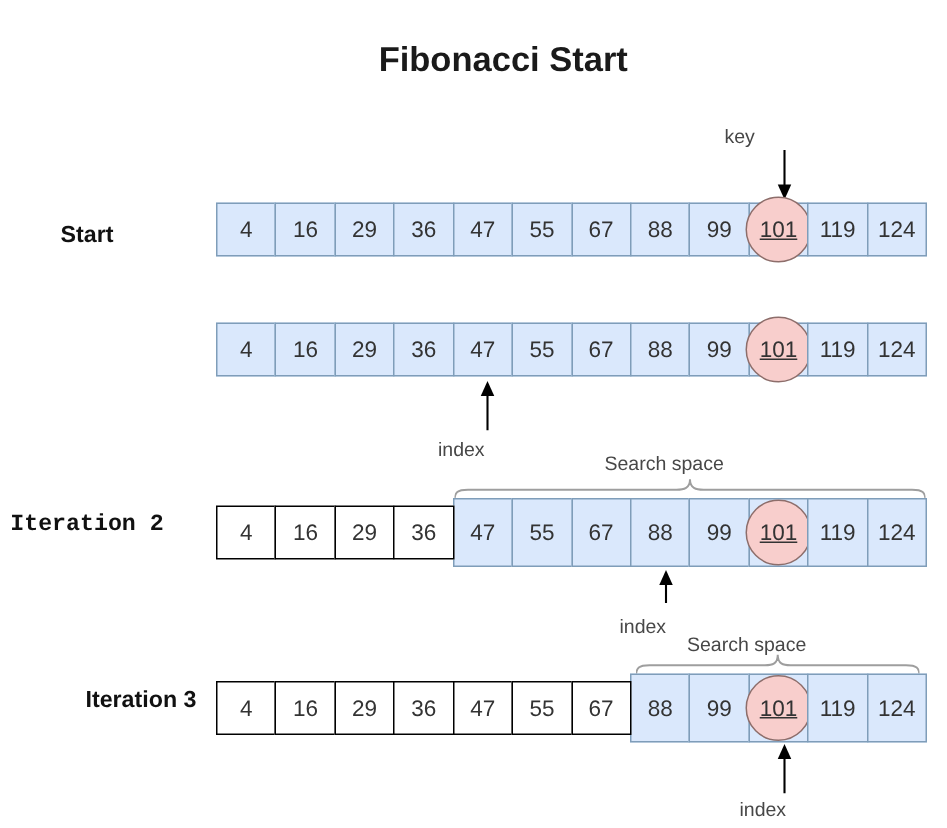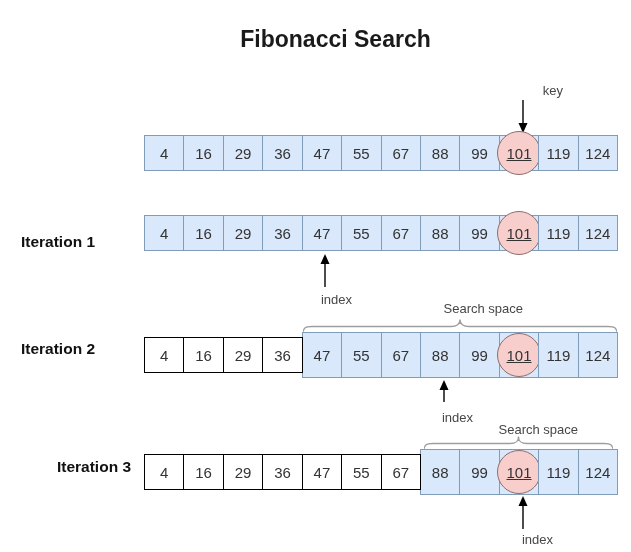--- a/index.html
+++ b/index.html
@@ -28,57 +28,57 @@
   .cell:first-child { margin-left:0; }
   .cell.tall  { height:46px; z-index:1; }
   .cell.white { background:#ffffff; border-color:#000000; z-index:2; }
   .cell.key .circle {
     position:absolute; width:44px; height:44px; border-radius:50%;
     background:#f8cecc; border:1px solid #8d6e6b; box-sizing:border-box;
     left:50%; top:50%; transform:translate(-50%,-50%);
   }
   .cell.key .val { position:relative; z-index:1;text-decoration:underline; }
   .anno {
-    position:absolute; font-size:13px; color:#474747; text-align:right;
+    position:absolute; font-size:13px; color:#474747; text-align:left;
   }
   .arrow { position:absolute; }
   .brace { position:absolute; }
 </style>
 </head>
 <body>
 
 <div class="canvas">
 
-  <div class="title">Fibonacci Search</div>
+  <div class="title">Fibonacci Start</div>
 
   <div class="anno" style="left:483px; top:83px; width:80px;">key</div>
   <svg class="arrow" style="left:517px; top:100px;" width="12" height="33" viewBox="0 0 12 33">
     <line x1="6" y1="0" x2="6" y2="24" stroke="#000" stroke-width="1.4"></line>
     <polygon points="6,33 1.5,23 10.5,23" fill="#000"></polygon>
   </svg>
 
+  <div class="row-label" style="top:148px;">Start</div>
   <div class="array" style="top:135px; height:36px;">
     <div class="cell">4</div>
     <div class="cell">16</div>
     <div class="cell">29</div>
     <div class="cell">36</div>
     <div class="cell">47</div>
     <div class="cell">55</div>
     <div class="cell">67</div>
     <div class="cell">88</div>
     <div class="cell">99</div>
     <div class="cell key">
         <span class="circle"></span>
         <span class="val">101</span>
       </div>
     <div class="cell">119</div>
     <div class="cell">124</div>
   </div>
 
-  <div class="row-label" style="top:233px;">Iteration 1</div>
   <div class="array" style="top:215px; height:36px;">
     <div class="cell">4</div>
     <div class="cell">16</div>
     <div class="cell">29</div>
     <div class="cell">36</div>
     <div class="cell">47</div>
     <div class="cell">55</div>
     <div class="cell">67</div>
     <div class="cell">88</div>
     <div class="cell">99</div>
@@ -92,21 +92,21 @@
   <svg class="arrow" style="left:319px; top:254px;" width="12" height="33" viewBox="0 0 12 33">
     <polygon points="6,0 1.5,10 10.5,10" fill="#000"></polygon>
     <line x1="6" y1="9" x2="6" y2="33" stroke="#000" stroke-width="1.4"></line>
   </svg>
   <div class="anno" style="left:292px; top:292px; width:60px;">index</div>
 
   <div class="anno" style="left:403px; top:301px; width:120px;">Search space</div>
   <svg class="brace" style="left:303px; top:319px;" width="314" height="15" viewBox="0 0 314 15">
     <path d="M0,15 C0,9 2,7.5 9,7.5 L148,7.5 C153,7.5 157,6.5 157,0.5 C157,6.5 161,7.5 166,7.5 L305,7.5 C312,7.5 314,9 314,15" fill="none" stroke="#9e9e9e" stroke-width="1.3" stroke-linecap="round"></path>
   </svg>
-  <div class="row-label" style="top:340px;">Iteration 2</div>
+  <div class="row-label" style="top:340px;font-family:Liberation Mono, monospace;">Iteration 2</div>
   <div class="array" style="top:332px; height:46px;">
     <div class="cell white">4</div>
     <div class="cell white">16</div>
     <div class="cell white">29</div>
     <div class="cell white">36</div>
     <div class="cell tall">47</div>
     <div class="cell tall">55</div>
     <div class="cell tall">67</div>
     <div class="cell tall">88</div>
     <div class="cell tall">99</div>

